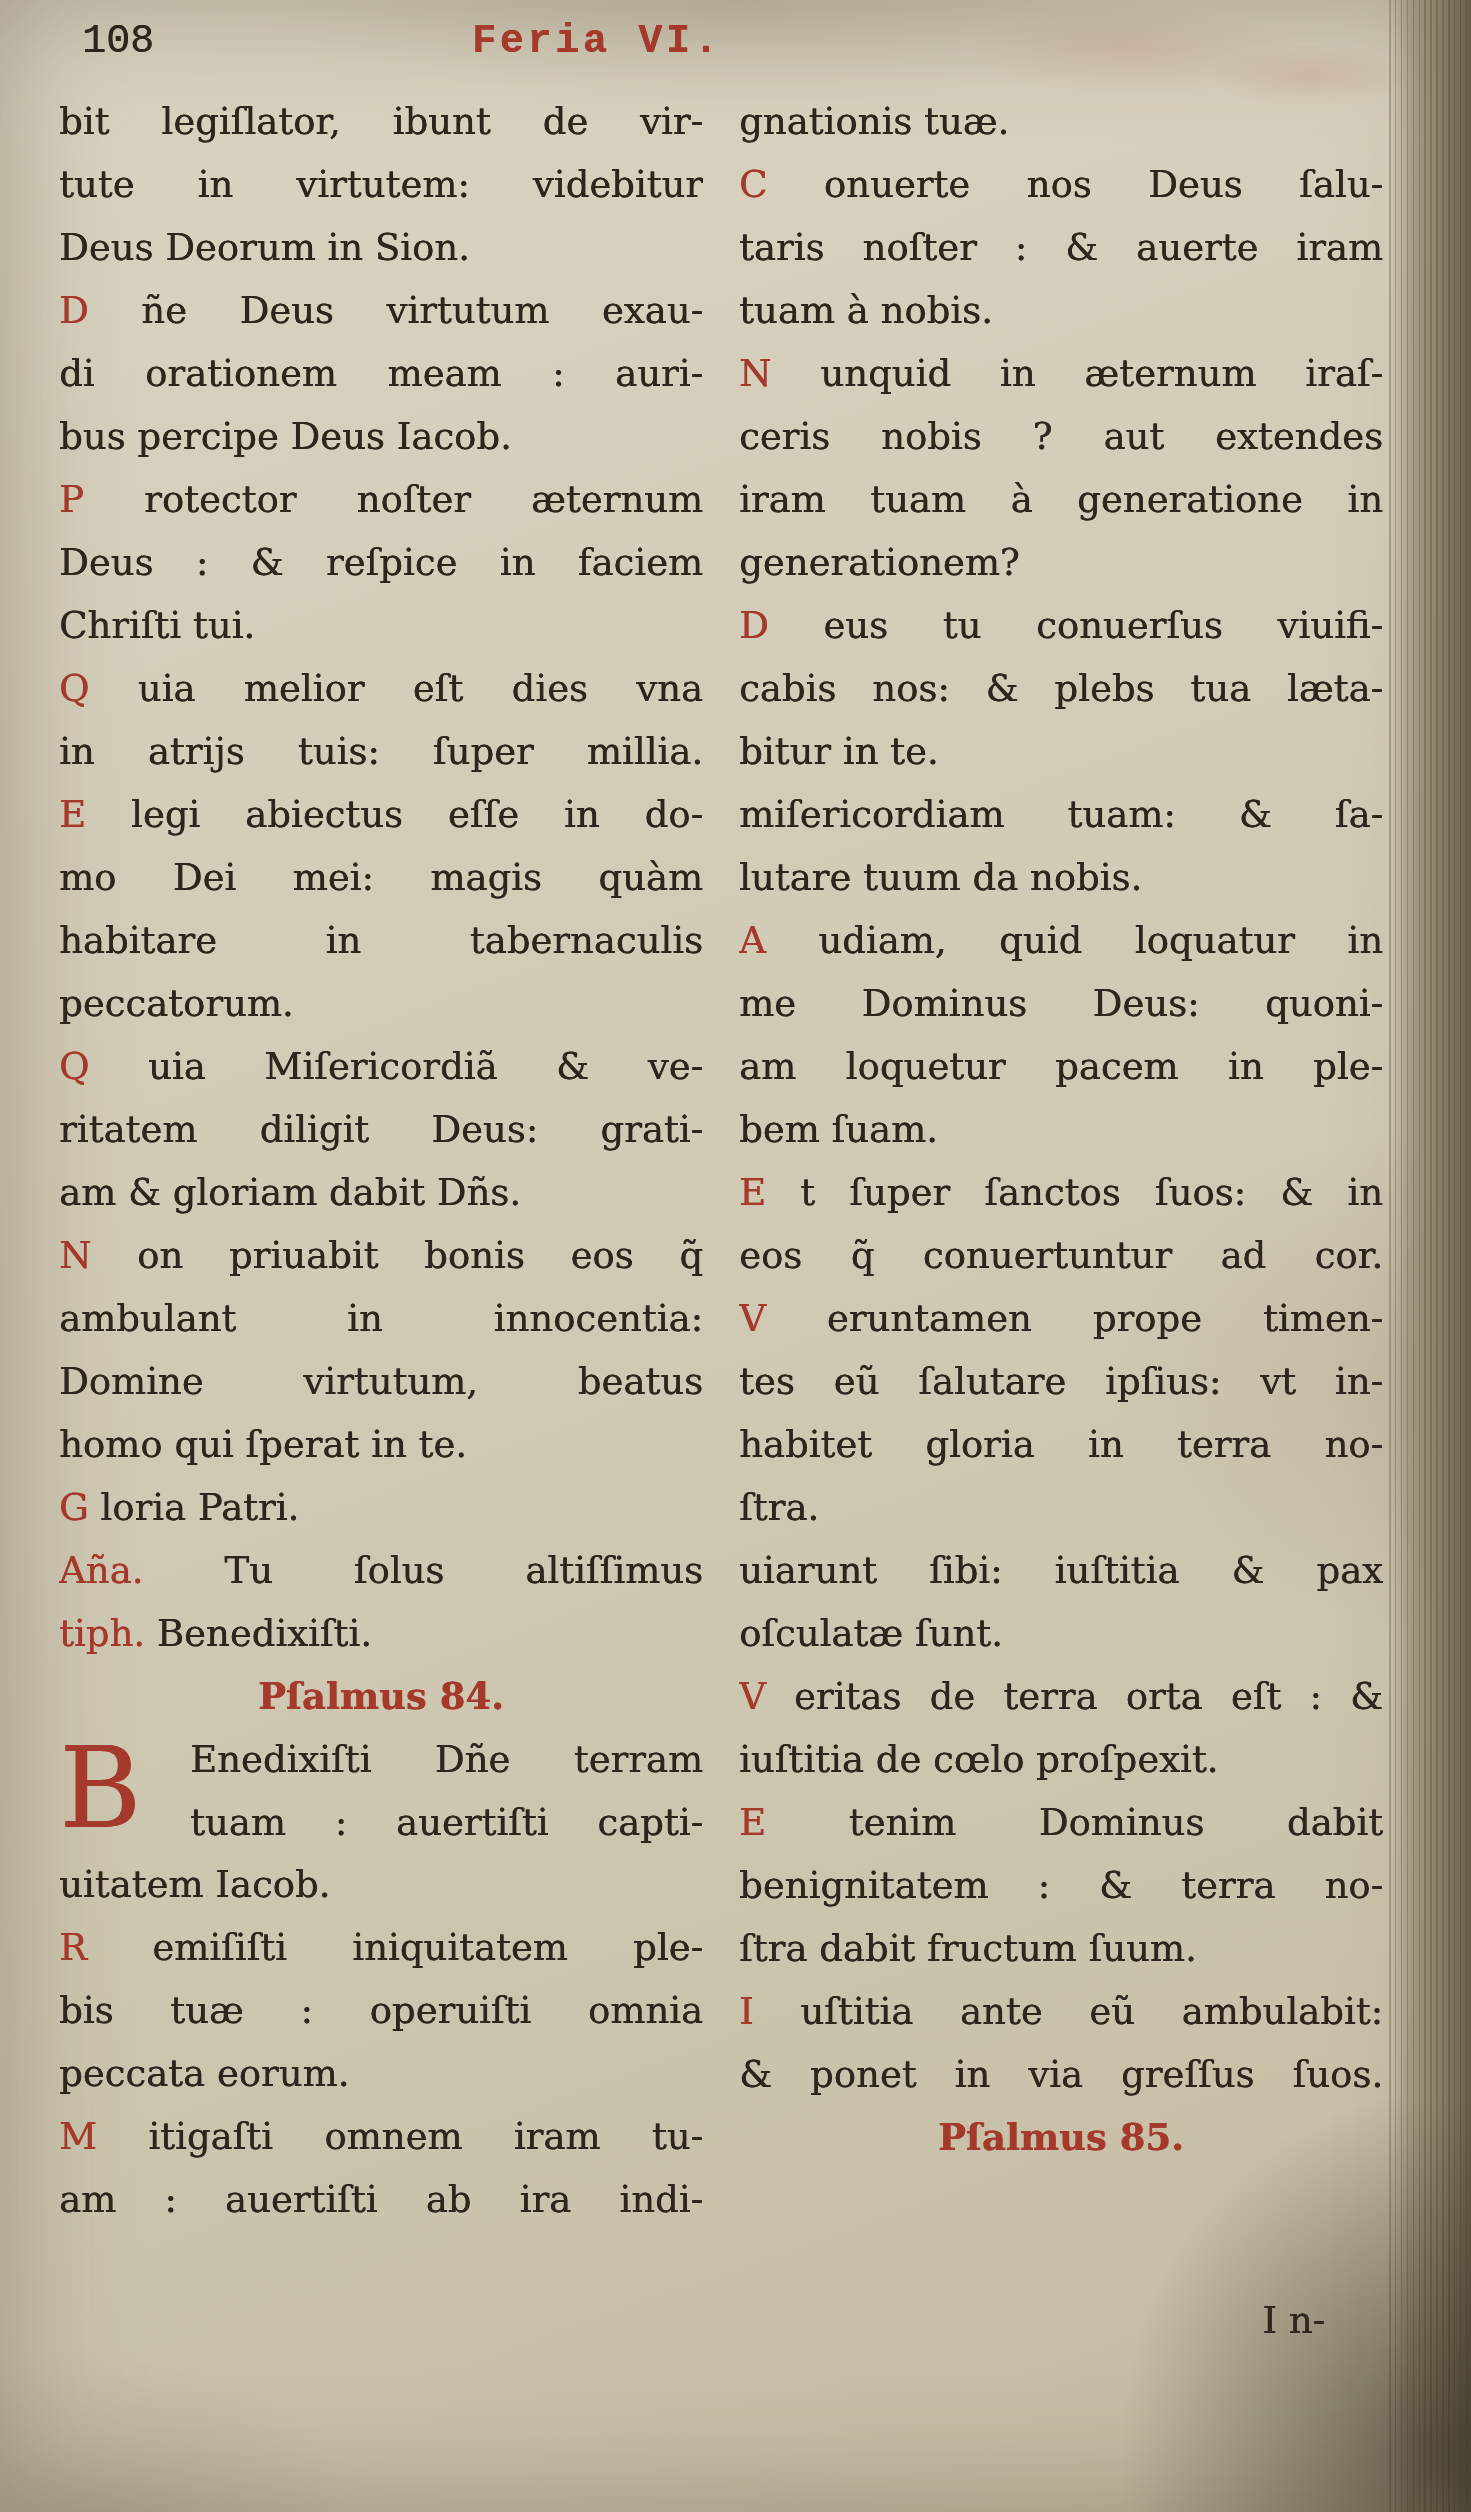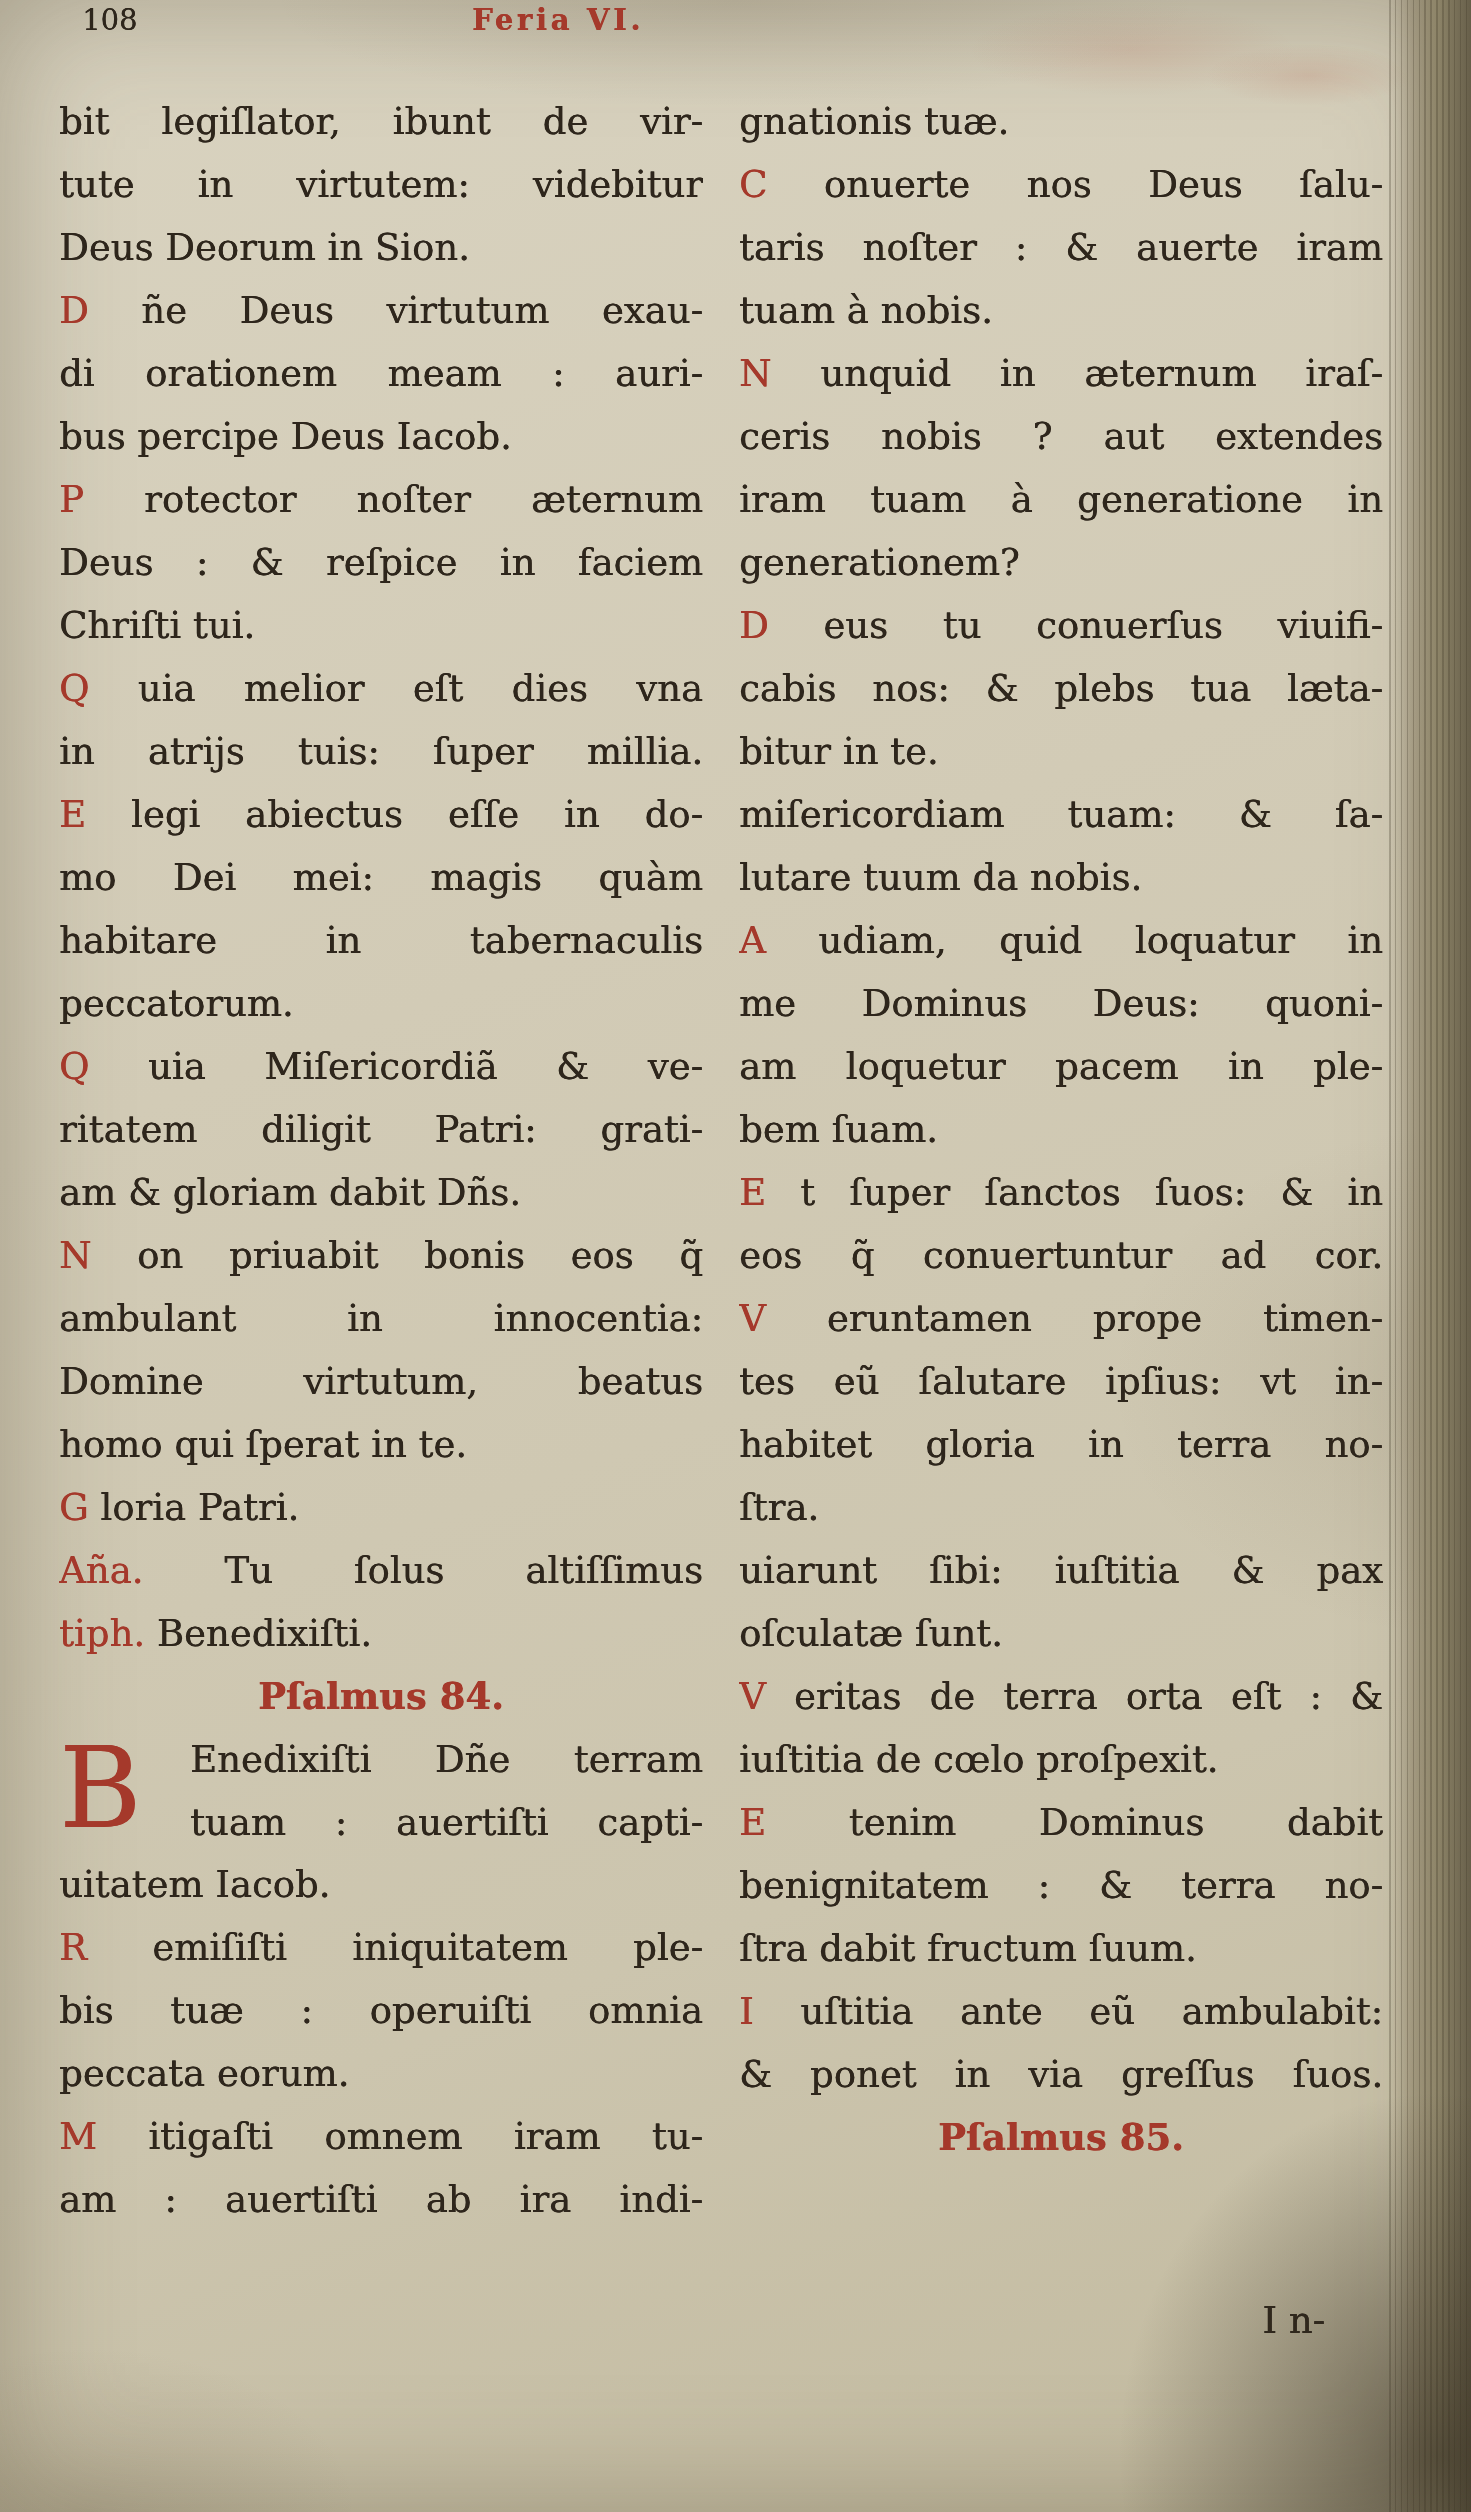--- a/index.html
+++ b/index.html
@@ -16,21 +16,21 @@
   }
   .stains{
     position:absolute;inset:0;pointer-events:none;
     background:
       radial-gradient(ellipse 235px 66px at 77% 2%,  rgba(168,60,40,.11), transparent 70%),
       radial-gradient(ellipse 147px 44px at 89% 3%,  rgba(168,60,40,.13), transparent 70%),
       radial-gradient(ellipse 383px 235px at 6% 100%, rgba(90,75,50,.16), transparent 70%),
       radial-gradient(ellipse 662px 154px at 50% 0%,  rgba(90,75,50,.13), transparent 70%),
       radial-gradient(ellipse 515px 368px at 100% 55%, rgba(90,75,50,.12), transparent 70%);
   }
-  .header{position:absolute;top:3px;left:0;width:100%;height:59px;font-size:29px;}
+  .header{position:absolute;top:19px;left:0;width:100%;height:59px;font-size:40px;font-family:Liberation Mono, monospace;}
   .pagenum{position:absolute;left:82px;top:0;text-shadow:0.4px 0 0 currentColor;}
   .running{
     position:absolute;left:472px;top:0;color:var(--red);
     font-weight:bold;letter-spacing:3.7px;text-shadow:0.4px 0 0 currentColor;
   }
   .columns{
     position:absolute;left:59px;top:90px;width:1324px;
     display:grid;grid-template-columns:1fr 1fr;column-gap:31px;gap:36px;
   }
   .line{
@@ -86,21 +86,21 @@
         <div class="line j"><span class="red">P</span><span> rotector noſter æternum</span></div>
         <div class="line j"><span>Deus : &amp; reſpice in faciem</span></div>
         <div class="line s"><span>Chriſti tui.</span></div>
         <div class="line j"><span class="red">Q</span><span> uia melior eſt dies vna</span></div>
         <div class="line j"><span>in atrijs tuis: ſuper millia.</span></div>
         <div class="line j"><span class="red">E</span><span> legi abiectus eſſe in do-</span></div>
         <div class="line j"><span>mo Dei mei: magis quàm</span></div>
         <div class="line j"><span>habitare in tabernaculis</span></div>
         <div class="line s"><span>peccatorum.</span></div>
         <div class="line j"><span class="red">Q</span><span> uia Miſericordiã &amp; ve-</span></div>
-        <div class="line j"><span>ritatem diligit Patri: grati-</span></div>
+        <div class="line j"><span>ritatem diligit Deus: grati-</span></div>
         <div class="line s"><span>am &amp; gloriam dabit Dñs.</span></div>
         <div class="line j"><span class="red">N</span><span> on priuabit bonis eos q̃</span></div>
         <div class="line j"><span>ambulant in innocentia:</span></div>
         <div class="line j"><span>Domine virtutum, beatus</span></div>
         <div class="line s"><span>homo qui ſperat in te.</span></div>
         <div class="line s"><span class="red">G</span><span> loria Patri.</span></div>
         <div class="line j"><span class="red">Aña.</span><span> Tu ſolus altiſſimus</span></div>
         <div class="line s"><span class="red">tiph.</span><span> Benedixiſti.</span></div>
         <div class="line center"><span class="red">Pſalmus 84.</span></div>
         <div class="dropblock">

